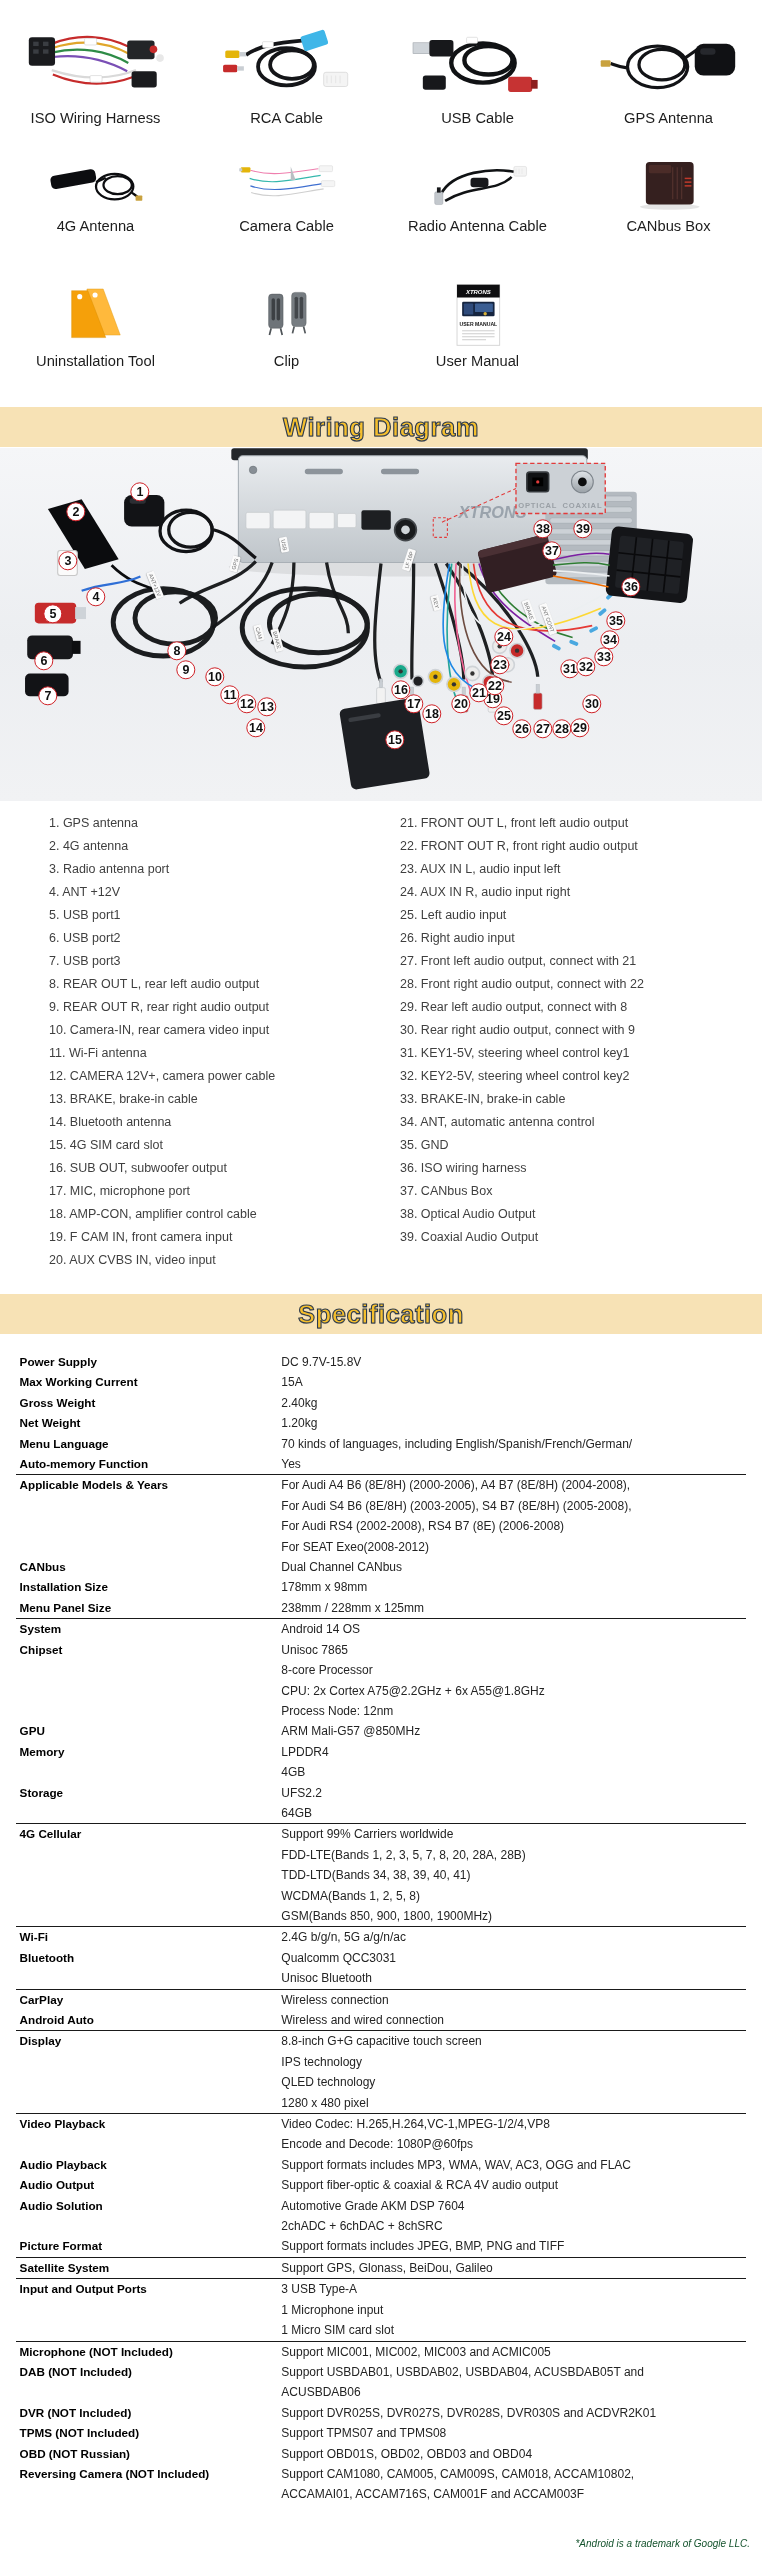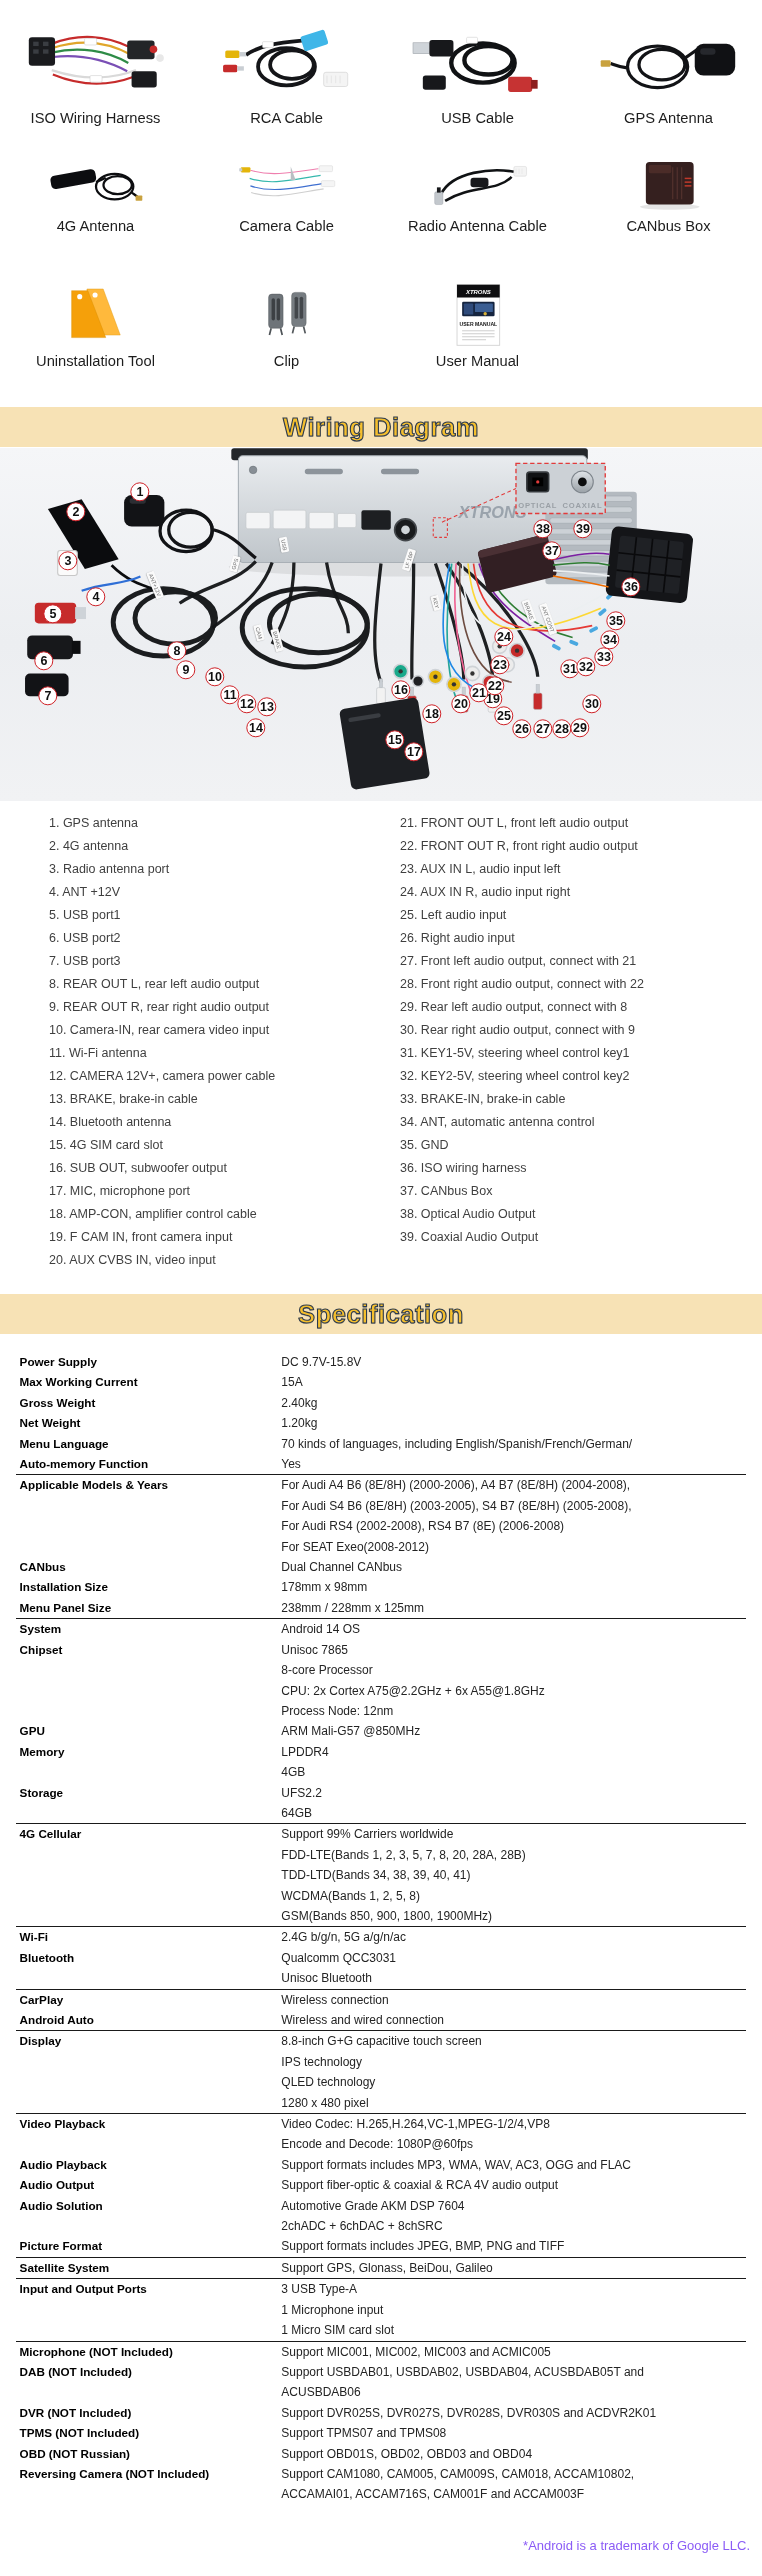--- a/index.html
+++ b/index.html
@@ -36,21 +36,21 @@
   .legend-col{position:absolute;top:812px;font-size:12.5px;color:#3f3f3f;line-height:23px;}
   #legend-left{left:49px;} #legend-right{left:400px;}
   .legend-item{white-space:nowrap;}
   
   #spec{position:absolute;left:16.3px;top:1352px;width:730px;}
   .spec-group{border-top:1.1px solid #1a1a1a;}
   .spec-group:first-child{border-top:none;}
   .spec-row{display:grid;grid-template-columns:265px 1fr;}
   .spec-label{font-weight:bold;font-size:11.7px;color:#000;line-height:20.4px;padding-left:3.3px;white-space:nowrap;}
   .spec-line{font-size:12px;color:#242424;line-height:20.4px;white-space:nowrap;}
-  #footnote{position:absolute;top:2538px;right:12px;font-size:13px;color:#8b5cf6;}
+  #footnote{position:absolute;top:2538px;right:12px;font-size:10px;font-style:italic;color:#14532d;}
 </style>
 </head>
 <body>
 
 <div id="page">
 
   <div id="accessories">
       <div class="acc-row row-1">
         <div class="acc-cell">
           <div class="acc-icon">
@@ -481,21 +481,21 @@
         <div class="callout" style="left: 48px; top: 248px;">7</div>
         <div class="callout" style="left: 177px; top: 203px;">8</div>
         <div class="callout" style="left: 186px; top: 222px;">9</div>
         <div class="callout" style="left: 215px; top: 229px;">10</div>
         <div class="callout" style="left: 230px; top: 247px;">11</div>
         <div class="callout" style="left: 247px; top: 256px;">12</div>
         <div class="callout" style="left: 267px; top: 259px;">13</div>
         <div class="callout" style="left: 256px; top: 280px;">14</div>
         <div class="callout" style="left: 395px; top: 292px;">15</div>
         <div class="callout" style="left: 401px; top: 242px;">16</div>
-        <div class="callout" style="left: 414px; top: 256px; margin-top: 48px;">17</div>
+        <div class="callout" style="left: 414px; top: 256px;">17</div>
         <div class="callout" style="left: 432px; top: 266px;">18</div>
         <div class="callout" style="left: 445px; top: 251px; margin-left: 48px;">19</div>
         <div class="callout" style="left: 461px; top: 256px;">20</div>
         <div class="callout" style="left: 479px; top: 245px;">21</div>
         <div class="callout" style="left: 495px; top: 238px;">22</div>
         <div class="callout" style="left: 500px; top: 217px;">23</div>
         <div class="callout" style="left: 504px; top: 189px;">24</div>
         <div class="callout" style="left: 504px; top: 268px;">25</div>
         <div class="callout" style="left: 522px; top: 281px; text-align: right;">26</div>
         <div class="callout" style="left: 543px; top: 281px;">27</div>

